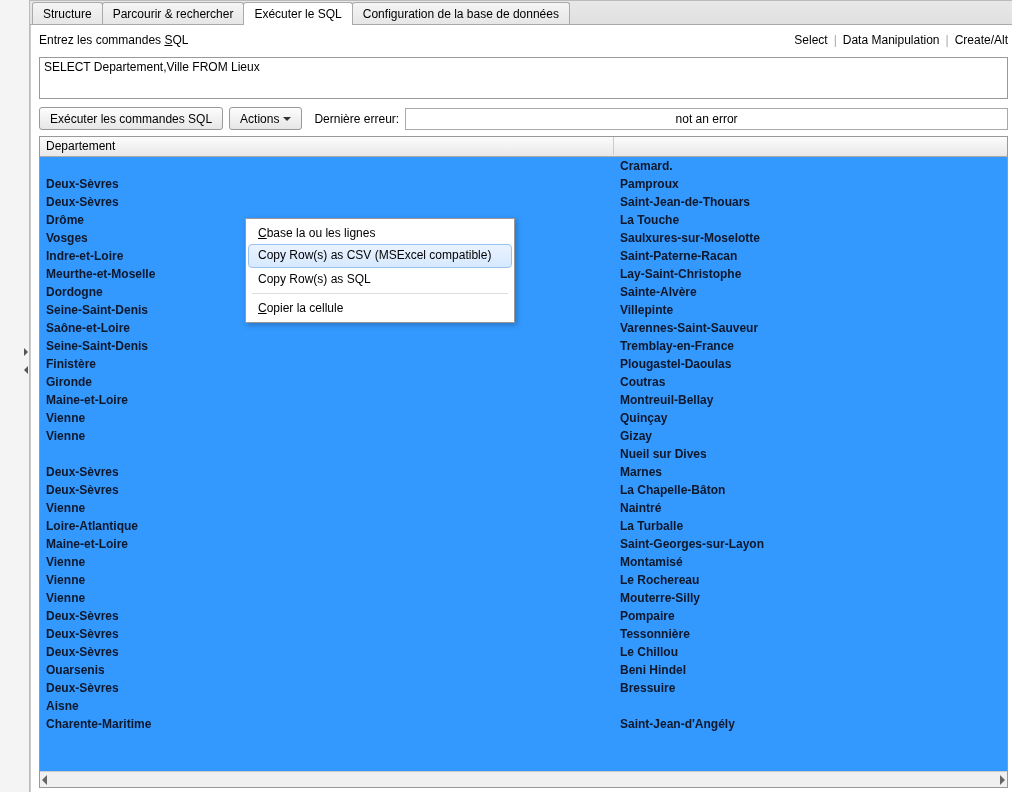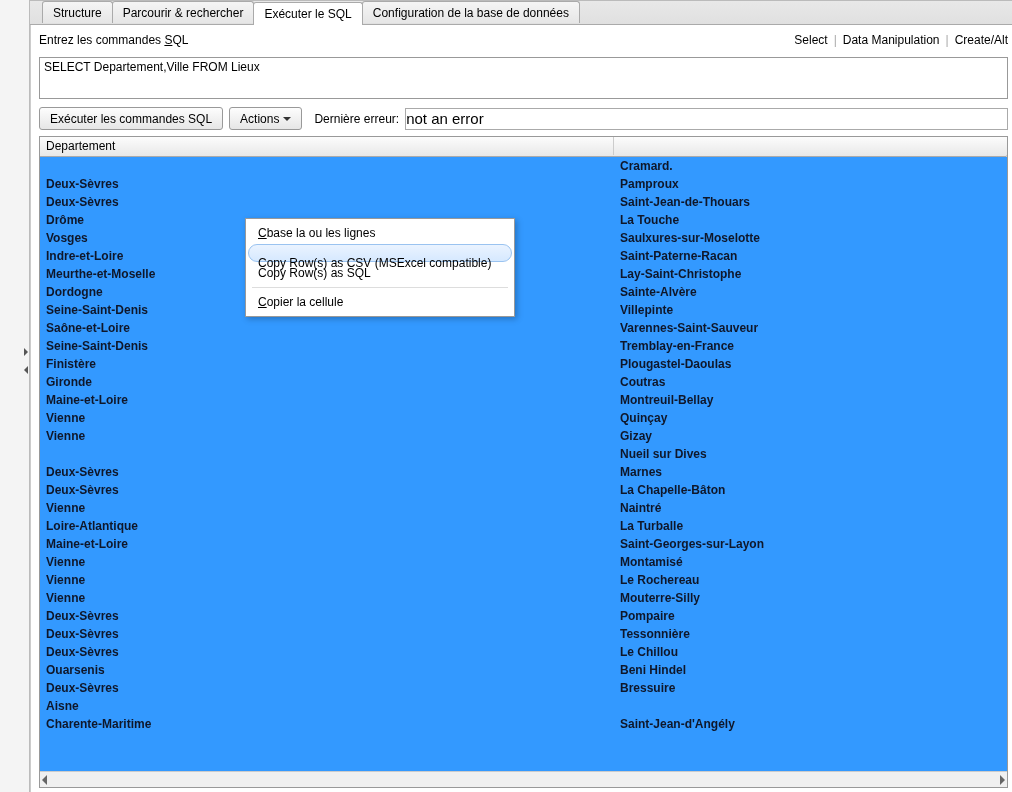--- a/index.html
+++ b/index.html
@@ -49,25 +49,25 @@
     }
     .main-area {
       flex: 1;
       display: flex;
       flex-direction: column;
       background: #f8f8f8;
       border-top: 1px solid #bbb;
     }
     .tab-bar {
       display: flex;
-      align-items: flex-start;
+      align-items: center;
       height: 24px;
       background: linear-gradient(#e8e8e8, #e0e0e0);
       border-bottom: 1px solid #aaa;
-      padding-left: 12px;
+      padding-left: 2px;
     }
     .tab {
       height: 22px;
       line-height: 22px;
       padding: 0 10px;
       border: 1px solid #aaa;
       border-bottom: none;
       margin-right: -1px;
       background: linear-gradient(#f5f5f5, #e6e6e6);
       border-top-left-radius: 3px;
@@ -149,22 +149,23 @@
       border-left:4px solid transparent;
       border-right:4px solid transparent;
       border-top:4px solid #333;
     }
     .error-label { margin-left: 6px; }
     .error-input {
       flex: 1;
       height: 22px;
       border: 1px solid #aaa;
       padding: 0 0;
-      font-size: 15px;
+      font-size: 12px;
       background: #fff;
+      text-align: center;
     }
     .results-wrapper {
       flex:1;
       border: 1px solid #999;
       overflow: hidden;
       display:flex;
       flex-direction:column;
       position:relative;
     }
     .table-header {
@@ -239,24 +240,24 @@
       height: 22px;
       line-height: 22px;
       padding: 0 10px;
       font-size: 12px;
       cursor: default;
     }
     .menu-item .u { text-decoration: underline; }
     .menu-item.highlight {
       background: linear-gradient(#eaf3ff, #d6e9ff);
       border: 1px solid #9ac3f0;
-      border-radius: 10px;
-      height: 16px;
+      border-radius: 4px;
+      height: 24px;
       line-height: 20px;
-      padding: 8px 9px;
+      padding: 0 9px;
     }
     .menu-divider {
       height: 1px;
       background: #ddd;
       margin: 3px 4px;
     }
   </style>
 </head>
 <body>
 

